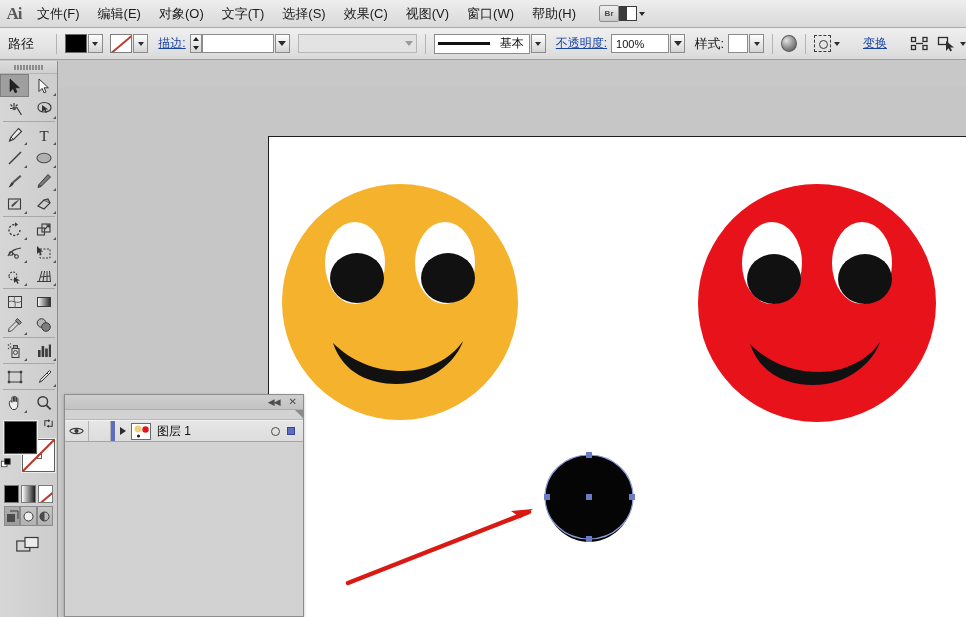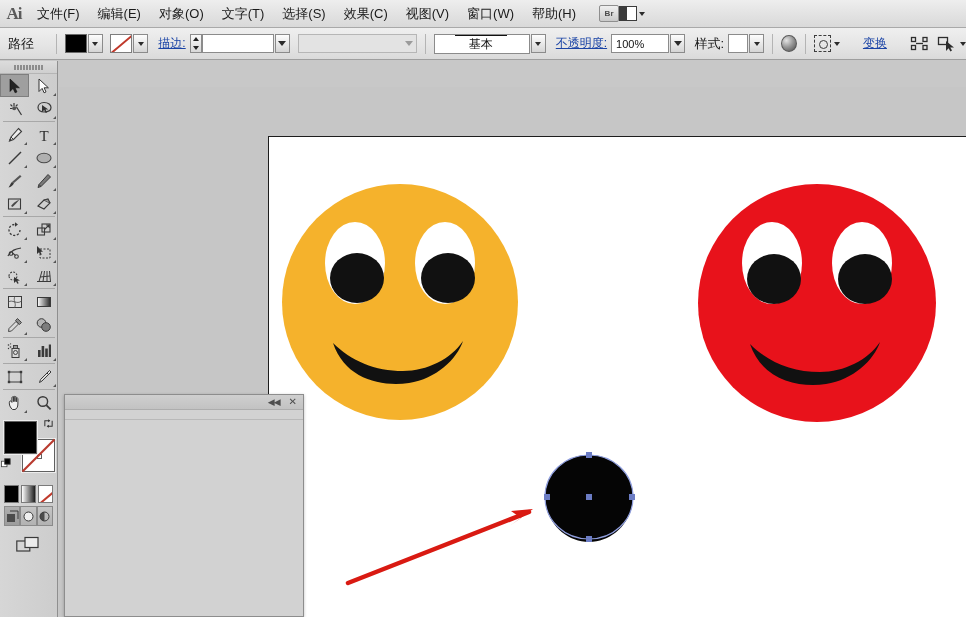--- a/index.html
+++ b/index.html
@@ -84,21 +84,21 @@
     display:flex; align-items:center; padding:0 4px; font-size:11px; color:#111;
   }
   .combo { display:flex; align-items:center; }
   .wide-disabled {
     width:128px; height:19px; background:#e3e3e3; border:1px solid #b6b6b6;
     margin-left:8px; display:flex; align-items:center; justify-content:flex-end; padding-right:3px;
   }
   .caret-gray { width:0;height:0;border-left:4px solid transparent;border-right:4px solid transparent;border-top:5px solid #9b9b9b; }
   .brush-combo {
     width:96px; height:20px; border:1px solid #8b8b8b; background:#fff;
-    display:flex; align-items:center; justify-content:space-between; padding:0 5px 0 3px;flex-direction:column;
+    display:flex; align-items:center; justify-content:space-between; padding:0 5px 0 3px;
   }
   .brush-line { width:52px; height:2.5px; background:#111; }
   .brush-txt { font-size:12px; color:#111; }
   .style-swatch { width:20px;height:19px;border:1px solid #8b8b8b;background:#fff; }
   .globe-ico {
     width:17px;height:17px;border-radius:50%;
     background: radial-gradient(circle at 32% 30%, #e4e4e4 0%, #9a9a9a 45%, #4a4a4a 100%);
     border:1px solid #5a5a5a;
   }
   .align-ico { width:17px;height:17px;position:relative; }
@@ -725,16 +725,40 @@
   <div class="layerspanel">
     <div class="lp-titlebar">
       <span class="lp-collapse">◀◀</span>
       <span class="lp-close">✕</span>
     </div>
 
 
     <div class="lp-body">
       <div class="lp-strip"></div>
 
+      <div class="layer-row">
+        <div class="lr-eye">
+          <svg width="15" height="10" viewBox="0 0 15 10">
+            <path d="M0.8 5 C3 1.5 12 1.5 14.2 5 C12 8.5 3 8.5 0.8 5 Z" fill="none" stroke="#3a3a3a" stroke-width="1.1"></path>
+            <circle cx="7.5" cy="5" r="2.1" fill="#3a3a3a"></circle>
+          </svg>
+        </div>
+        <div class="lr-lock"></div>
+        <div class="lr-sel-bar"></div>
+        <div class="lr-tri">
+          <span class="tri-right"></span>
+        </div>
+        <div class="lr-thumb">
+          <svg width="20" height="17" viewBox="0 0 20 17">
+            <circle cx="6" cy="5" r="3.4" fill="#F5CE7A"></circle>
+            <circle cx="13.5" cy="5.5" r="3.2" fill="#E8121B"></circle>
+            <circle cx="6.5" cy="12" r="1.5" fill="#141414"></circle>
+          </svg>
+        </div>
+        <div class="lr-name">图层 1</div>
+        <div class="lr-target"></div>
+        <div class="lr-selsq"></div>
+        <span class="lr-corner"></span>
+      </div>
     </div>
   </div>
 
 </div>
 
 </body></html>

